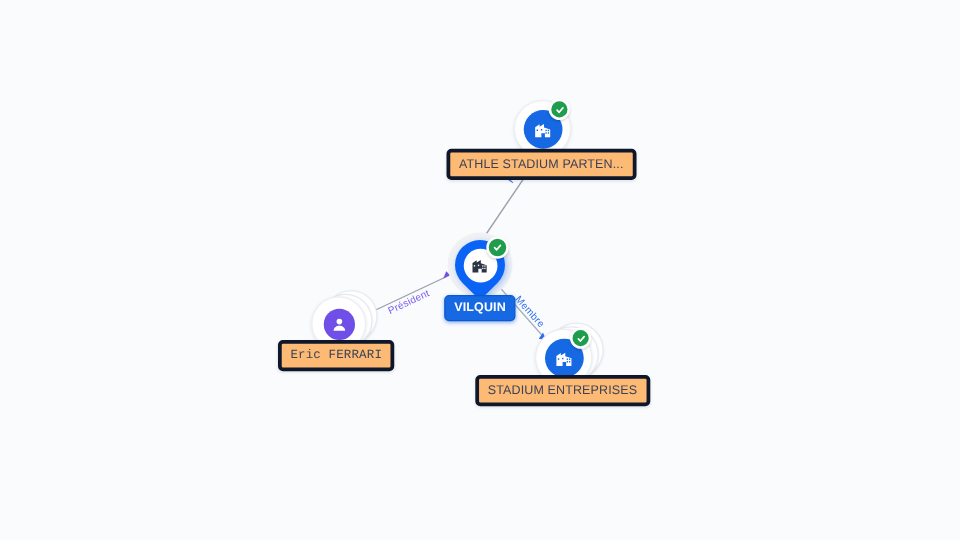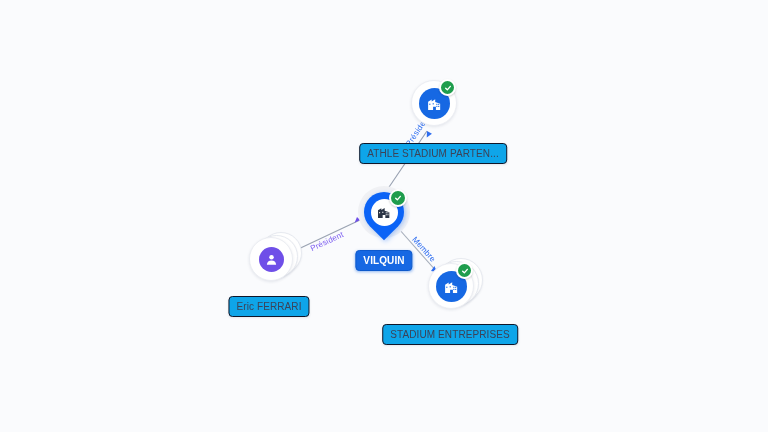--- a/index.html
+++ b/index.html
@@ -124,33 +124,31 @@
     position: absolute;
     transform: translateX(-50%);
     white-space: nowrap;
     border-radius: 4px;
     font-size: 10px;
     line-height: 13px;
     padding: 3px 7px;
     letter-spacing: 0.1px;
   }
   .node-label.plain {
-    background: #0ea5e9;
+    background: #fdba74;
     color: #3c4257;
-    border: 1px solid #0f172a;
+    border: 3px solid #0f172a;
     box-shadow: 0 1px 2px rgba(25,40,80,0.09);
-    margin-top: 24px;
   }
   .node-label.selected {
     background: #1668e3;
     color: #ffffff;
     border: 1px solid #0d59cc;
     font-weight: bold;
     box-shadow: 0 1px 3px rgba(22,104,227,0.45);
-    margin-top: 14px;
   }
 
   
   .edge-label {
     position: absolute;
     font-size: 8px;
     white-space: nowrap;
     letter-spacing: 0.2px;
     transform-origin: 0 0;
   }
@@ -250,21 +248,21 @@
         <div class="disc" style="width:42px; height:42px;">
           <div class="disc-inner brand-purple" style="width:25px; height:25px;">
             <svg width="15" height="15" viewBox="0 0 24 24">
               <circle cx="12" cy="8.4" r="3.6" fill="#ffffff"></circle>
               <path fill="#ffffff" d="M4.6 20.2c0-4.1 3.3-6.6 7.4-6.6s7.4 2.5 7.4 6.6z"></path>
             </svg>
           </div>
         </div>
       </div>
     </div>
-    <div class="node-label plain" style="left:-1px; top:14px;">Eric FERRARI</div>
+    <div class="node-label plain" style="left:-1px; top:14px;font-family:Liberation Mono, monospace;">Eric FERRARI</div>
   </div>
 
   <div class="node" style="left:384px; top:212px;">
     <div class="node-visual" style="left:0; top:0;">
       <div style="position:relative; width:52px; height:52px;">
         <div class="pin-halo"></div>
         <div class="pin-shape"></div>
         <div class="pin-hole">
           <svg width="16" height="16" viewBox="0 0 24 24">
             <path fill="#2b3445" d="M3 21V9.5l5-3.2V9l5-3v4l7 2.2V21h-6v-4.5h-4V21z"></path>

